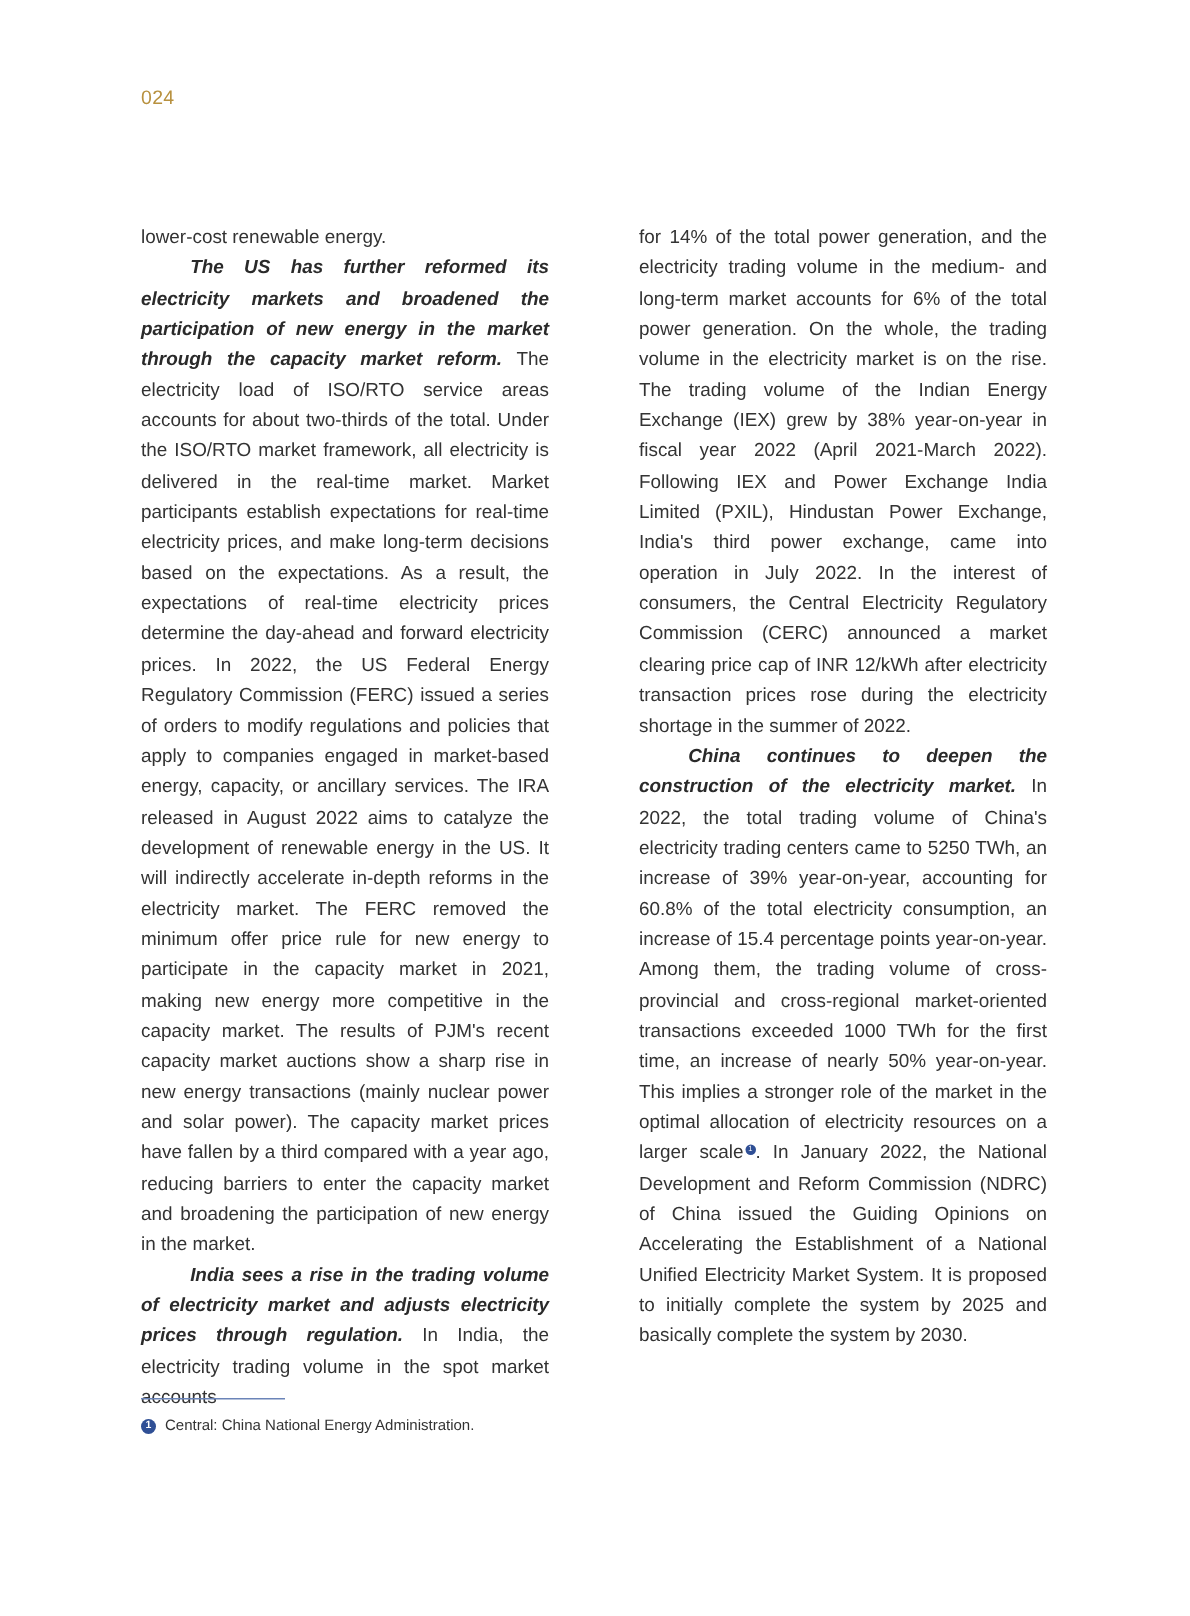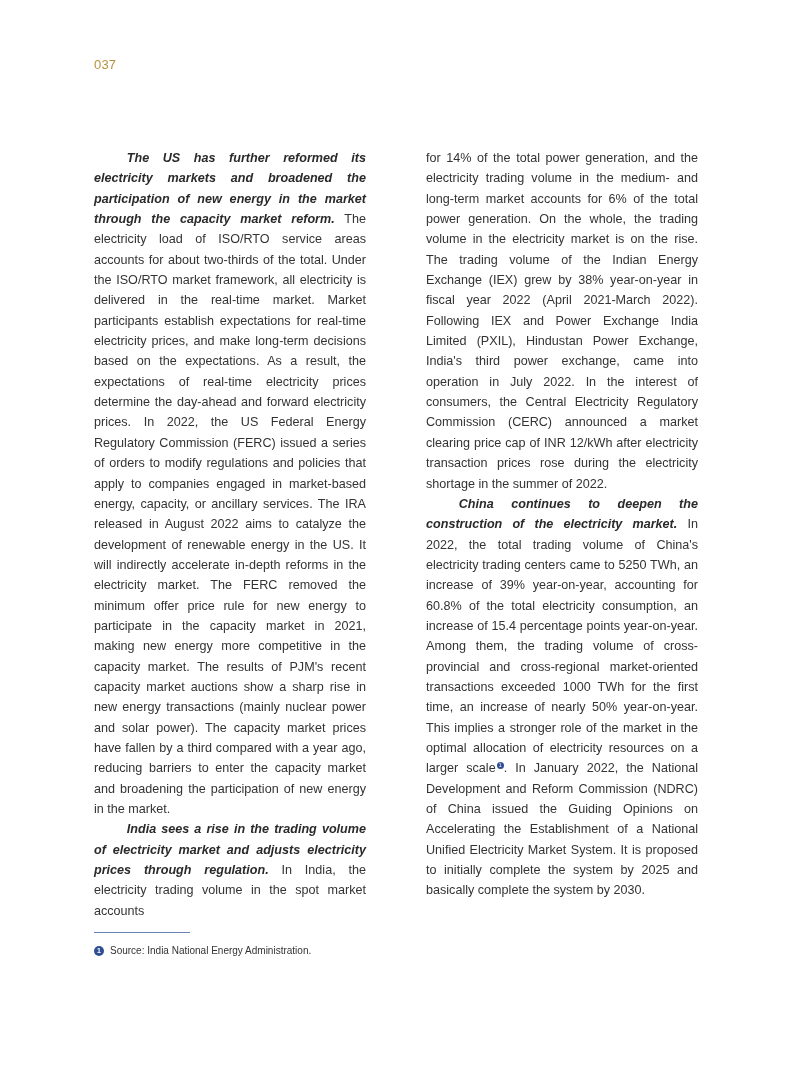--- a/index.html
+++ b/index.html
@@ -21,29 +21,30 @@
                    height: 1px; background: #6b84b8; }
   .footnote { position: absolute; left: 94px; top: 945px; font-size: 10px;
               color: #333; display: flex; align-items: center; }
   .fn-badge { display: inline-block; width: 10px; height: 10px; border-radius: 50%;
               background: #2f4f95; color: #fff; font-size: 7px; line-height: 10px;
               text-align: center; margin-right: 6px; font-weight: bold; }
 </style>
 </head>
 <body>
 
-<div class="page-number">037</div>
+<div class="page-number">024</div>
 
 <div class="column col-left">
+  <p>lower-cost renewable energy.</p>
   <p class="indent"><span class="lead">The US has further reformed its electricity markets and broadened the participation of new energy in the market through the capacity market reform.</span><span> The electricity load of ISO/RTO service areas accounts for about two-thirds of the total. Under the ISO/RTO market framework, all electricity is delivered in the real-time market. Market participants establish expectations for real-time electricity prices, and make long-term decisions based on the expectations. As a result, the expectations of real-time electricity prices determine the day-ahead and forward electricity prices. In 2022, the US Federal Energy Regulatory Commission (FERC) issued a series of orders to modify regulations and policies that apply to companies engaged in market-based energy, capacity, or ancillary services. The IRA released in August 2022 aims to catalyze the development of renewable energy in the US. It will indirectly accelerate in-depth reforms in the electricity market. The FERC removed the minimum offer price rule for new energy to participate in the capacity market in 2021, making new energy more competitive in the capacity market. The results of PJM's recent capacity market auctions show a sharp rise in new energy transactions (mainly nuclear power and solar power). The capacity market prices have fallen by a third compared with a year ago, reducing barriers to enter the capacity market and broadening the participation of new energy in the market.</span></p>
   <p class="indent"><span class="lead">India sees a rise in the trading volume of electricity market and adjusts electricity prices through regulation.</span><span> In India, the electricity trading volume in the spot market accounts</span></p>
 </div>
 
 <div class="column col-right">
   <p>for 14% of the total power generation, and the electricity trading volume in the medium- and long-term market accounts for 6% of the total power generation. On the whole, the trading volume in the electricity market is on the rise. The trading volume of the Indian Energy Exchange (IEX) grew by 38% year-on-year in fiscal year 2022 (April 2021-March 2022). Following IEX and Power Exchange India Limited (PXIL), Hindustan Power Exchange, India's third power exchange, came into operation in July 2022. In the interest of consumers, the Central Electricity Regulatory Commission (CERC) announced a market clearing price cap of INR 12/kWh after electricity transaction prices rose during the electricity shortage in the summer of 2022.</p>
   <p class="indent"><span class="lead">China continues to deepen the construction of the electricity market.</span><span> In 2022, the total trading volume of China's electricity trading centers came to 5250 TWh, an increase of 39% year-on-year, accounting for 60.8% of the total electricity consumption, an increase of 15.4 percentage points year-on-year. Among them, the trading volume of cross-provincial and cross-regional market-oriented transactions exceeded 1000 TWh for the first time, an increase of nearly 50% year-on-year. This implies a stronger role of the market in the optimal allocation of electricity resources on a larger scale</span><span class="fn-marker">1</span><span>. In January 2022, the National Development and Reform Commission (NDRC) of China issued the Guiding Opinions on Accelerating the Establishment of a National Unified Electricity Market System. It is proposed to initially complete the system by 2025 and basically complete the system by 2030.</span></p>
 </div>
 
 <div class="footnote-rule"></div>
 <div class="footnote">
   <span class="fn-badge">1</span>
-  <span>Source: India National Energy Administration.</span>
+  <span>Central: China National Energy Administration.</span>
 </div>
 
 </body></html>

